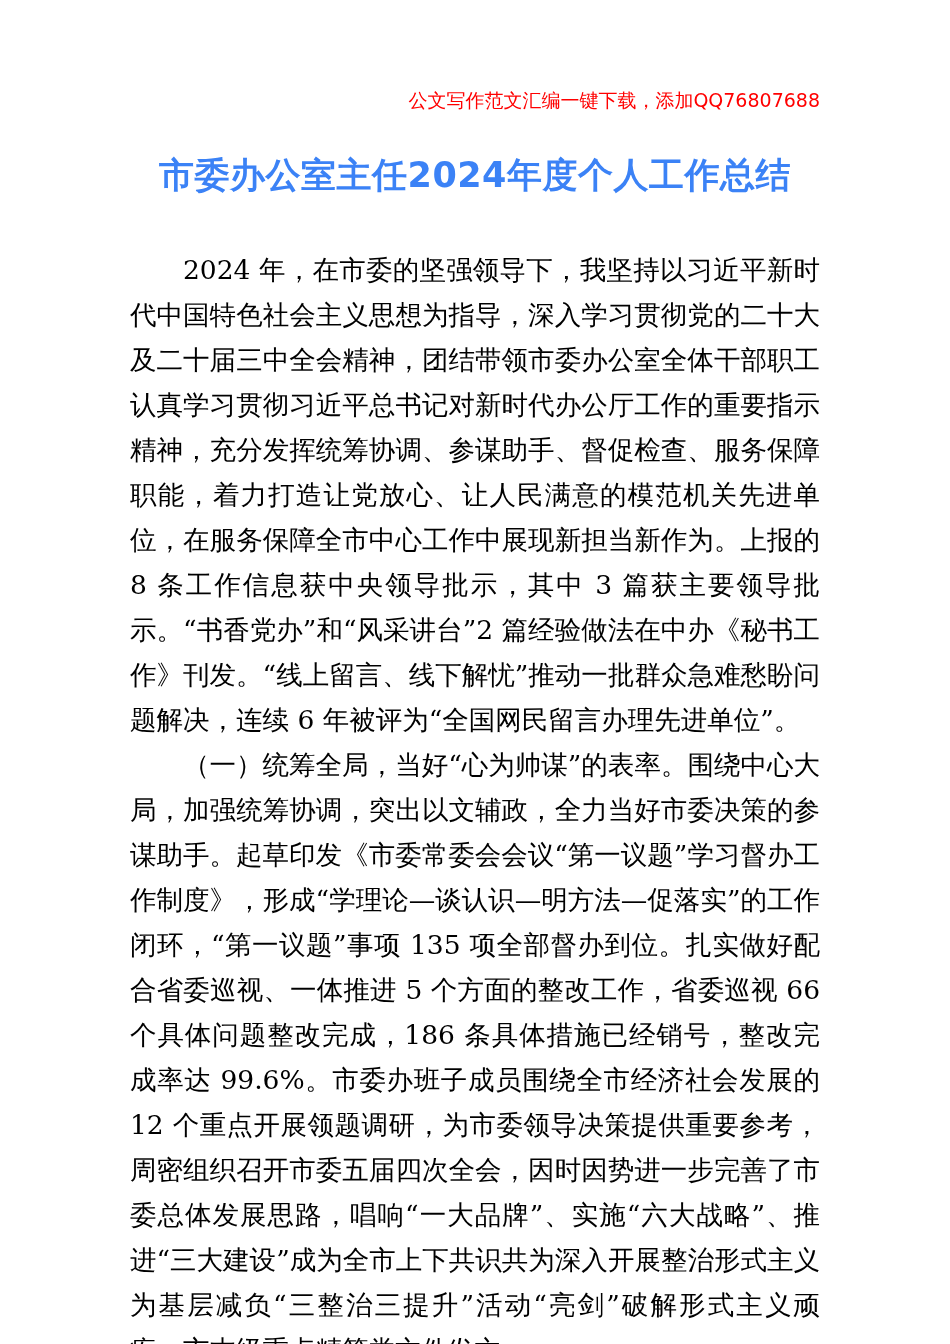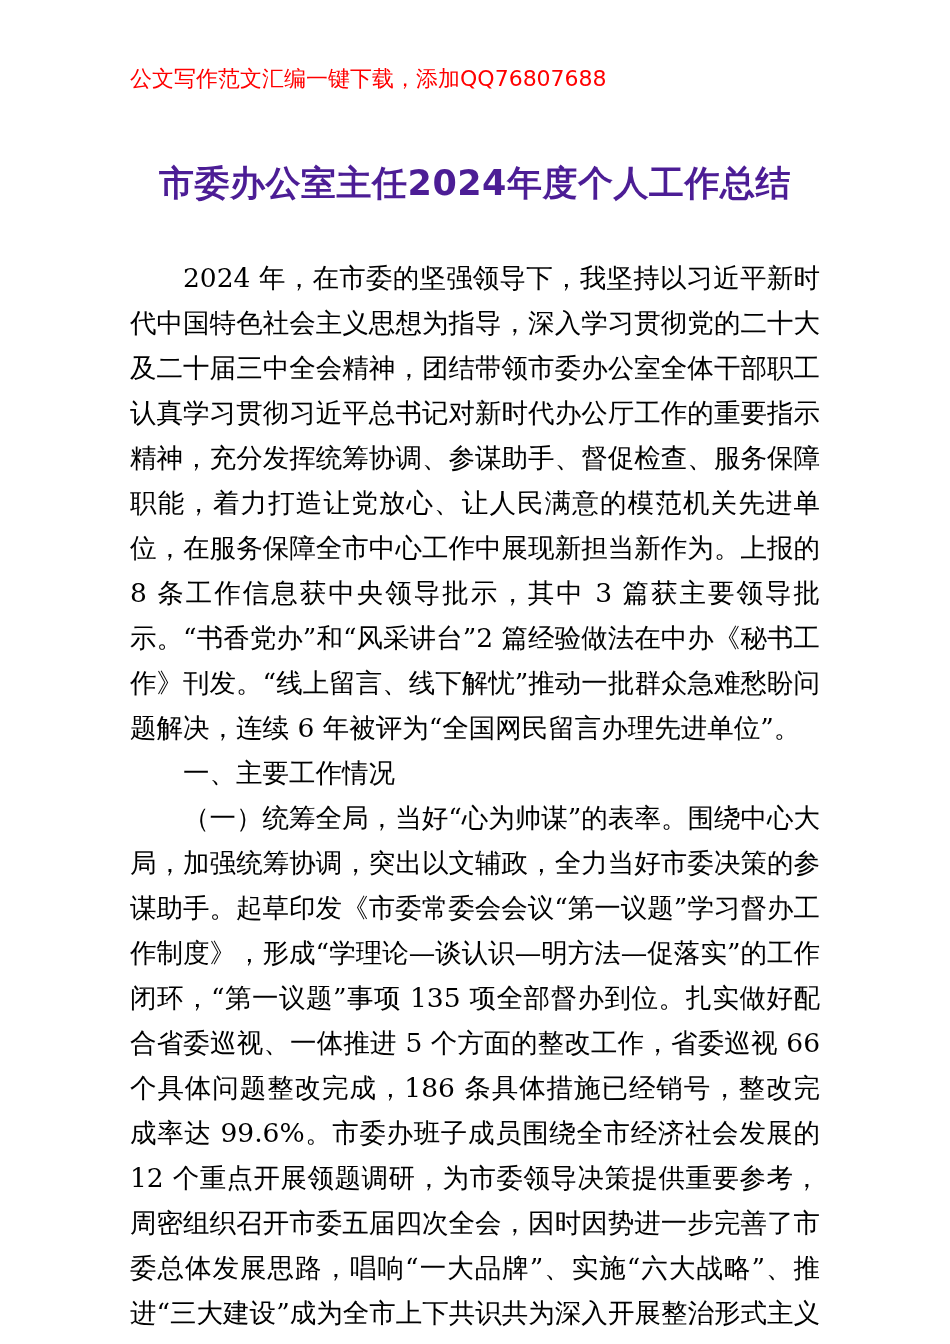--- a/index.html
+++ b/index.html
@@ -16,37 +16,37 @@
     overflow: hidden;
   }
   .page {
     width: 950px;
     height: 1344px;
     box-sizing: border-box;
     padding: 0 130px;
     position: relative;
   }
   .watermark {
-    text-align: left;
+    text-align: right;
     color: #ff0000;
     font-family: "DejaVu Sans", sans-serif;
-    font-size: 22px;
+    font-size: 19px;
     letter-spacing: 0px;
-    padding-top: 64px;
+    padding-top: 88px;
     white-space: nowrap;
   }
   .doc-title {
     text-align: center;
     font-family: "DejaVu Sans", sans-serif;
     font-weight: bold;
     font-size: 35px;
     letter-spacing: 0.5px;
-    margin-top: 66px;
+    margin-top: 38px;
     margin-bottom: 0;
-    color: #4c1d95;
+    color: #3b82f6;
   }
   .body-text {
     margin-top: 48px;
     font-family: "DejaVu Serif", serif;
     font-size: 26.5px;
     line-height: 45px;
     text-align: justify;
     text-justify: inter-ideograph;
     letter-spacing: 0px;
   }
@@ -63,17 +63,16 @@
 <body>
 
 <div class="page">
 
   <div class="watermark">公文写作范文汇编一键下载，添加QQ76807688</div>
 
   <h1 class="doc-title">市委办公室主任2024年度个人工作总结</h1>
 
   <div class="body-text">
     <p class="para">2024 年，在市委的坚强领导下，我坚持以习近平新时代中国特色社会主义思想为指导，深入学习贯彻党的二十大及二十届三中全会精神，团结带领市委办公室全体干部职工认真学习贯彻习近平总书记对新时代办公厅工作的重要指示精神，充分发挥统筹协调、参谋助手、督促检查、服务保障职能，着力打造让党放心、让人民满意的模范机关先进单位，在服务保障全市中心工作中展现新担当新作为。上报的 8 条工作信息获中央领导批示，其中 3 篇获主要领导批示。“书香党办”和“风采讲台”2 篇经验做法在中办《秘书工作》刊发。“线上留言、线下解忧”推动一批群众急难愁盼问题解决，连续 6 年被评为“全国网民留言办理先进单位”。</p>
-    <p class="para">一、主要工作情况</p>
     <p class="para">（一）统筹全局，当好“心为帅谋”的表率。围绕中心大局，加强统筹协调，突出以文辅政，全力当好市委决策的参谋助手。起草印发《市委常委会会议“第一议题”学习督办工作制度》，形成“学理论—谈认识—明方法—促落实”的工作闭环，“第一议题”事项 135 项全部督办到位。扎实做好配合省委巡视、一体推进 5 个方面的整改工作，省委巡视 66 个具体问题整改完成，186 条具体措施已经销号，整改完成率达 99.6%。市委办班子成员围绕全市经济社会发展的 12 个重点开展领题调研，为市委领导决策提供重要参考，周密组织召开市委五届四次全会，因时因势进一步完善了市委总体发展思路，唱响“一大品牌”、实施“六大战略”、推进“三大建设”成为全市上下共识共为深入开展整治形式主义为基层减负“三整治三提升”活动“亮剑”破解形式主义顽疾，市本级重点精简类文件发文</p>
   </div>
 
 </div>
 
 </body></html>

